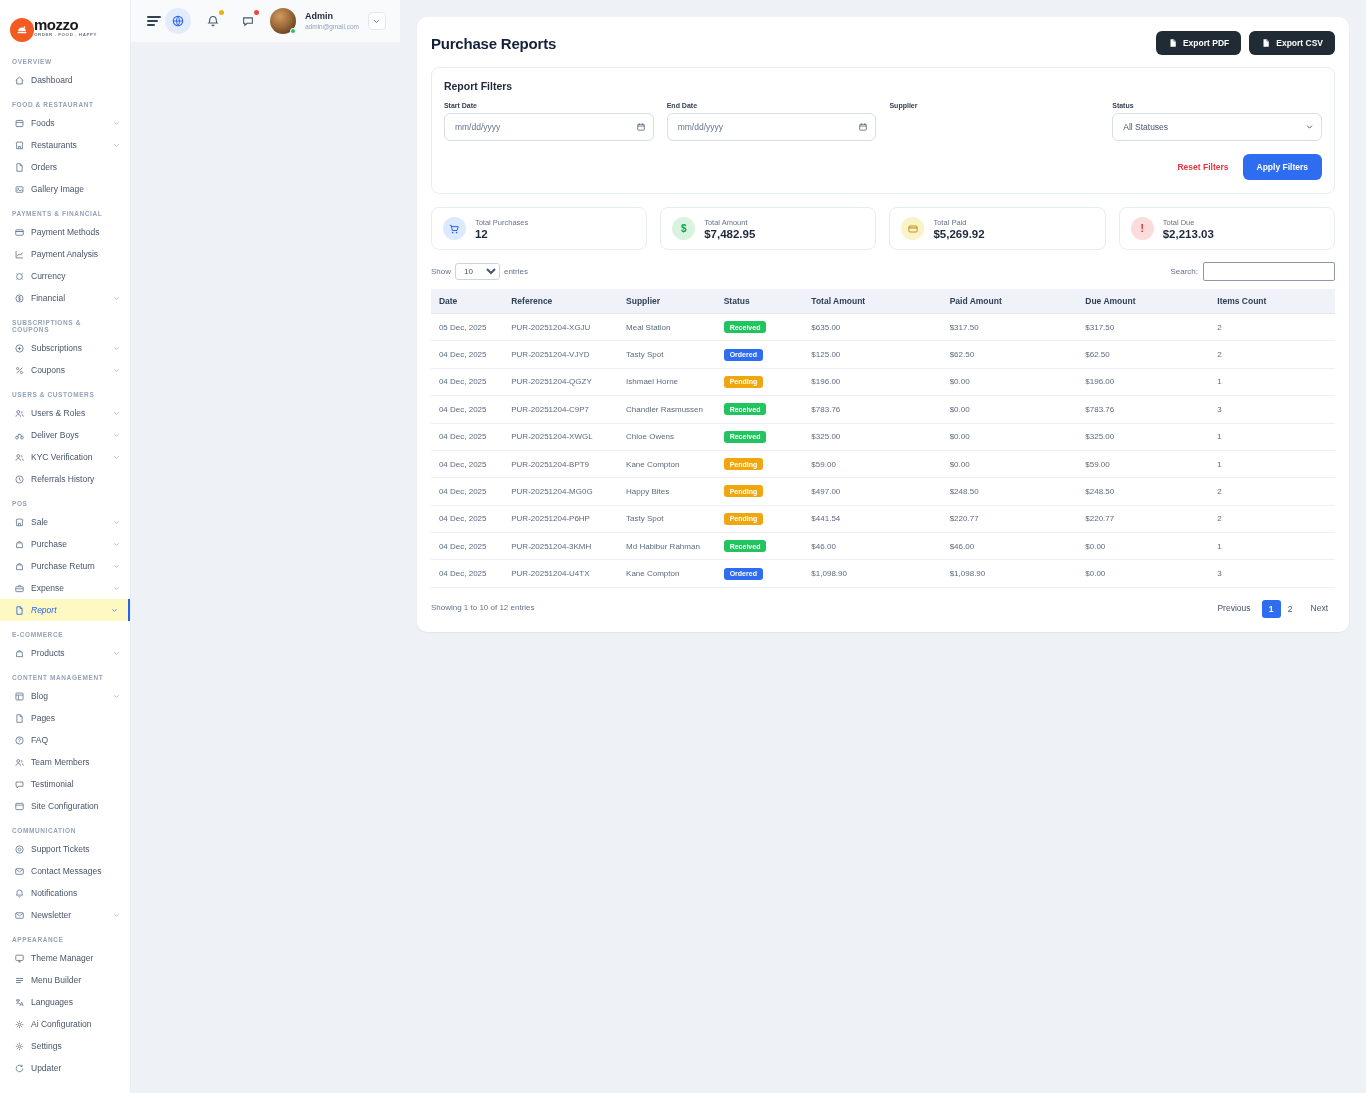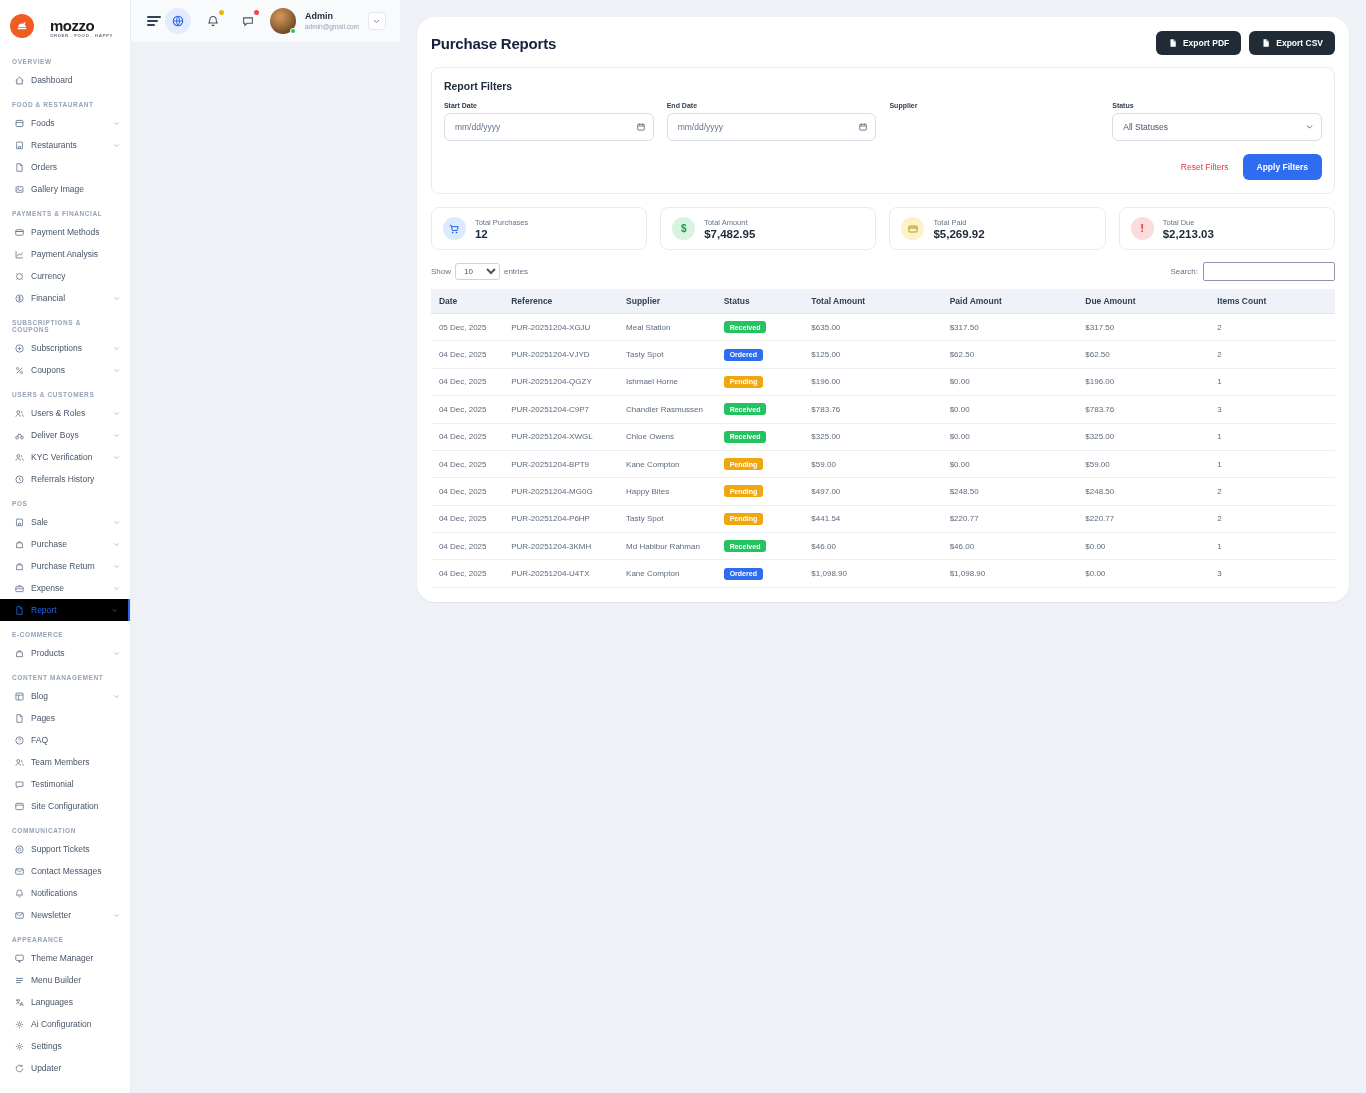--- a/index.html
+++ b/index.html
@@ -2,31 +2,31 @@
 <html><head>
 <meta charset="utf-8">
 <style>
   * { margin:0; padding:0; box-sizing:border-box; }
   html,body { width:1366px; height:1093px; overflow:hidden; }
   body { font-family:"Liberation Sans","DejaVu Sans",sans-serif; background:#eef1f6; display:flex; color:#475569; }
   svg.ic { display:inline-block; vertical-align:middle; }
 
   
   .sidebar { width:131px; min-width:131px; background:#ffffff; border-right:1px solid #e8edf3; height:1093px; overflow:hidden; }
-  .logo-wrap { display:flex; align-items:flex-end; gap:16px; padding:4px 10px; height:42px; }
+  .logo-wrap { display:flex; align-items:flex-start; gap:0; padding:18px 10px; height:42px; }
   .logo-mark { width:24px; height:24px; border-radius:50%; background:#f25c23; display:flex; align-items:center; justify-content:center; flex-shrink:0; }
   .logo-text .name { font-size:15px; font-weight:800; color:#191a1c; letter-spacing:-0.5px; line-height:14px; }
   .logo-text .tag { font-size:4.4px; font-weight:700; color:#6b7280; letter-spacing:0.6px; }
   .nav { padding:6px 0 20px 0; }
   .nav-section-header { font-size:6.5px; font-weight:700; letter-spacing:0.6px; color:#94a3b8; text-transform:uppercase; padding:10px 12px 4px 12px; }
   .nav-item { display:flex; align-items:center; gap:6px; padding:5.5px 8px 5.5px 14px; font-size:8.5px; color:#475569; cursor:pointer; position:relative; }
   .nav-item .n-ic { width:11px; height:11px; color:#64748b; flex-shrink:0; }
   .nav-item .lbl { flex:1; white-space:nowrap; overflow:hidden; }
   .nav-item .chev { width:7px; height:7px; color:#94a3b8; margin-right:2px; }
-  .nav-item.active { background:#000000; color:#2563eb; border-right:2px solid #2563eb; }
+  .nav-item.active { background:#fef9c3; color:#2563eb; border-right:2px solid #2563eb;font-style:italic; }
   .nav-item.active .n-ic, .nav-item.active .chev { color:#2563eb; }
 
   
   .main { flex:1; display:flex; height:1093px; overflow:hidden; }
   .topbar { height:42px; background:#f8fafc; display:flex; align-items:center; padding:0 14px 0 16px; }
   .hamburger { width:18px; cursor:pointer; }
   .hamburger span { display:block; height:1.6px; background:#334155; margin:2.6px 0; border-radius:2px; }
   .hamburger span:nth-child(1){width:14px;} .hamburger span:nth-child(2){width:11px;} .hamburger span:nth-child(3){width:8px;}
   .topbar-right { margin-left:auto; display:flex; align-items:center; gap:9px; }
   .tb-icon { width:26px; height:26px; border-radius:50%; display:flex; align-items:center; justify-content:center; position:relative; cursor:pointer; color:#475569; background:transparent; border:none; }
@@ -34,37 +34,37 @@
   .tb-icon .dot { position:absolute; top:2px; right:2px; width:5px; height:5px; border-radius:50%; }
   .dot.yellow { background:#eab308; } .dot.red { background:#ef4444; }
   .avatar { width:26px; height:26px; border-radius:50%; background:radial-gradient(circle at 38% 32%, #d29a5e 0%, #9c6b3a 45%, #54341c 90%); position:relative; flex-shrink:0; }
   .avatar .status { position:absolute; bottom:0; right:0; width:6px; height:6px; background:#22c55e; border:1px solid #fff; border-radius:50%; }
   .admin-meta { line-height:1.25; }
   .admin-meta .nm { font-size:9px; font-weight:700; color:#1e293b; }
   .admin-meta .em { font-size:6.5px; color:#94a3b8; }
   .caret-btn { width:18px; height:18px; border:1px solid #e2e8f0; border-radius:4px; background:#fff; display:flex; align-items:center; justify-content:center; color:#64748b; cursor:pointer; }
 
   .content { flex:1; padding:17px; overflow:hidden; }
-  .panel { background:#ffffff; border-radius:18px; box-shadow:0 1px 2px rgba(15,23,42,.06); padding:14px; }
+  .panel { background:#ffffff; border-radius:10px; box-shadow:0 1px 2px rgba(15,23,42,.06); padding:14px; }
 
   .page-head { display:flex; align-items:center; justify-content:space-between; margin-bottom:12px; }
   .page-title { font-size:15px; font-weight:800; color:#15203a; letter-spacing:-0.2px; }
   .exports { display:flex; gap:8px; }
   .btn-dark { display:flex; align-items:center; gap:5px; background:#212b36; color:#fff; border:none; border-radius:6px; padding:7px 12px; font-size:8.5px; font-weight:700; cursor:pointer; font-family:inherit; }
 
   .filters-card { border:1px solid #e7ecf3; border-radius:8px; padding:12px 12px 13px 12px; margin-bottom:13px; }
   .filters-title { font-size:10.5px; font-weight:700; color:#1e293b; margin-bottom:10px; }
   .filters-grid { display:grid; grid-template-columns:repeat(4,1fr); gap:13px; }
   .f-label { font-size:7px; font-weight:700; color:#334155; margin-bottom:4px; }
   .f-input-wrap { position:relative; }
   .f-input, .f-select { width:100%; height:28px; border:1px solid #d7dee8; border-radius:6px; background:#fff; font-size:8.5px; color:#475569; padding:0 9px 0 10px; font-family:inherit; appearance:none; outline:none; }
   .f-input::placeholder { color:#64748b; }
   .f-affix { position:absolute; right:8px; top:50%; transform:translateY(-50%); color:#475569; pointer-events:none; display:flex; }
   .filters-actions { display:flex; justify-content:flex-end; align-items:center; gap:14px; margin-top:13px; }
-  .link-reset { background:none; border:none; color:#e8343d; font-size:8.5px; font-weight:400; cursor:pointer; font-family:inherit; }
+  .link-reset { background:none; border:none; color:#e8343d; font-size:8.5px; font-weight:700; cursor:pointer; font-family:inherit; }
   .btn-apply { background:#2e6cf0; color:#fff; border:none; border-radius:6px; padding:8px 14px; font-size:8.5px; font-weight:700; cursor:pointer; font-family:inherit; }
 
   .stats-row { display:grid; grid-template-columns:repeat(4,1fr); gap:13px; margin-bottom:12px; }
   .stat-card { border:1px solid #e7ecf3; border-radius:8px; background:#fff; padding:9px 11px; display:flex; align-items:center; gap:9px; }
   .stat-ic { width:23px; height:23px; border-radius:50%; display:flex; align-items:center; justify-content:center; font-weight:800; font-size:10px; flex-shrink:0; }
   .stat-label { font-size:7.5px; color:#64748b; margin-bottom:1px; }
   .stat-value { font-size:11.5px; font-weight:800; color:#1e293b; }
 
   .tbl-controls { display:flex; align-items:center; margin:2px 0 8px 0; font-size:8px; color:#64748b; }
   .show-select { height:17px; border:1px solid #cbd5e1; border-radius:3px; font-size:8px; color:#475569; margin:0 4px; padding:0 10px 0 4px; appearance:auto; font-family:inherit; background:#fff; }
@@ -852,16 +852,24 @@
               <td>Kane Compton</td>
               <td><span class="badge" style="background: rgb(46, 108, 240);">Ordered</span></td>
               <td>$1,098.90</td>
               <td>$1,098.90</td>
               <td>$0.00</td>
               <td>3</td>
             </tr>
           </tbody>
       </table>
 
+      <div class="tbl-footer">
+        <span class="showing">Showing 1 to 10 of 12 entries</span>
+        <div class="pager">
+          <button class="pg-link">Previous</button>
+          <span id="pager-pages"><button class="pg-num active">1</button><button class="pg-num">2</button></span>
+          <button class="pg-link">Next</button>
+        </div>
+      </div>
 
     </div>
   </div>
 </div>
 
 </body></html>

